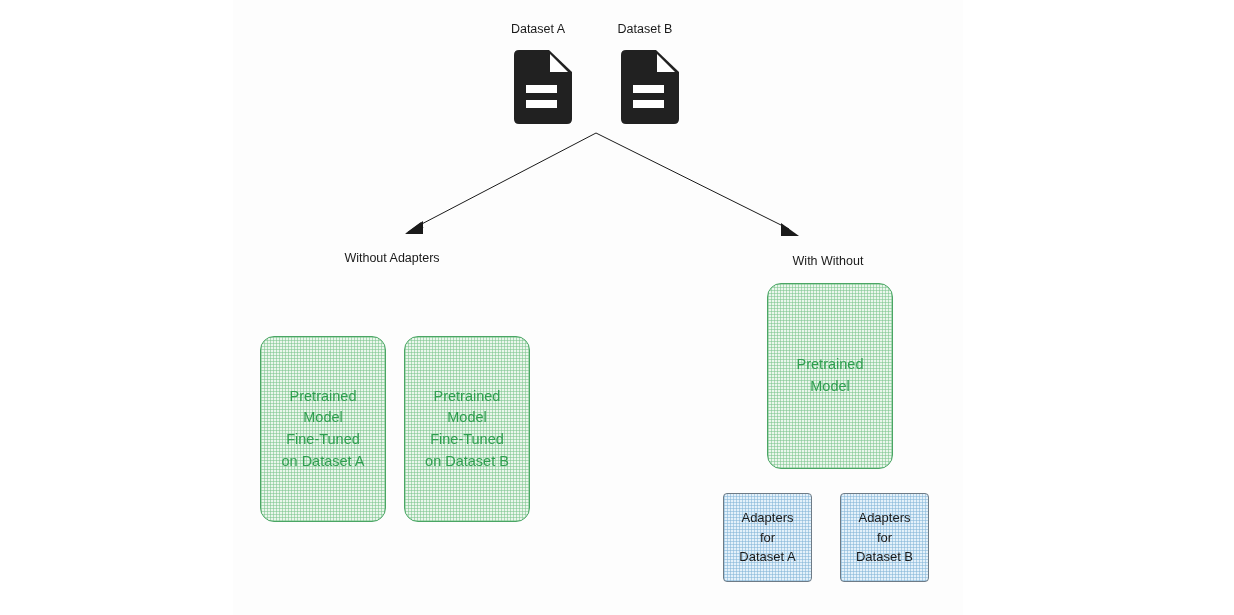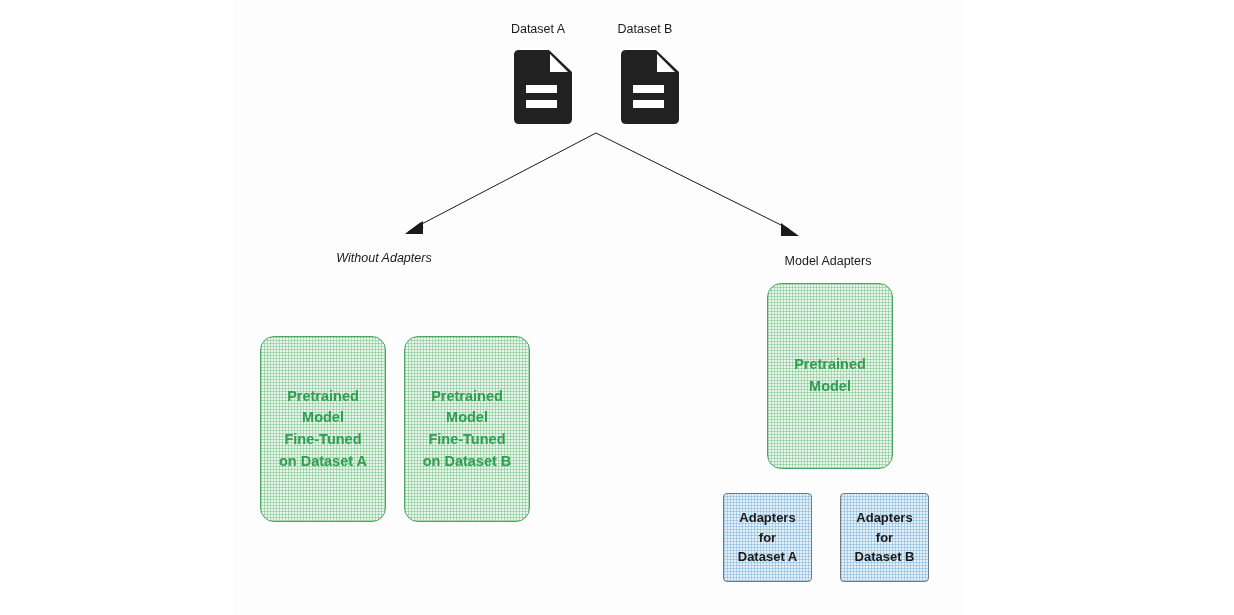--- a/index.html
+++ b/index.html
@@ -54,21 +54,20 @@
 
   
   .node {
     position: absolute;
     box-sizing: border-box;
     display: flex;
     align-items: center;
     justify-content: center;
     text-align: center;
     border-radius: 14px;
-    font-weight: bold;
   }
   .node .node-text {
     position: relative;
     z-index: 2;
     line-height: 1.5;
     white-space: pre-line;
   }
 
   .node.green {
     border: 1.3px solid #4aa564;
@@ -123,23 +122,23 @@
   <svg id="arrows" viewBox="0 0 1234 615" xmlns="http://www.w3.org/2000/svg">
 
     <line x1="596" y1="133" x2="416" y2="227" stroke="#1a1a1a" stroke-width="1"></line>
     <polygon points="406,233 421,222 419,231 424,227" fill="#1a1a1a"></polygon>
     <polygon points="405,234 423,221 423,234" fill="#1a1a1a"></polygon>
 
     <line x1="596" y1="133" x2="789" y2="229" stroke="#1a1a1a" stroke-width="1"></line>
     <polygon points="799,236 781,223 781,236" fill="#1a1a1a"></polygon>
   </svg>
 
-  <div class="label" style="left:384px; top:251px;font-style:italic;">Without Adapters</div>
+  <div class="label" style="left:392px; top:251px;">Without Adapters</div>
 
-  <div class="label" style="left:828px; top:254px;">Model Adapters</div>
+  <div class="label" style="left:828px; top:254px;">With Without</div>
 
   <div class="node green" style="left:260px; top:336px; width:126px; height:186px;">
     <span class="node-text">Pretrained
 Model
 Fine-Tuned
 on Dataset A</span>
   </div>
 
   <div class="node green" style="left:404px; top:336px; width:126px; height:186px;">
     <span class="node-text">Pretrained

